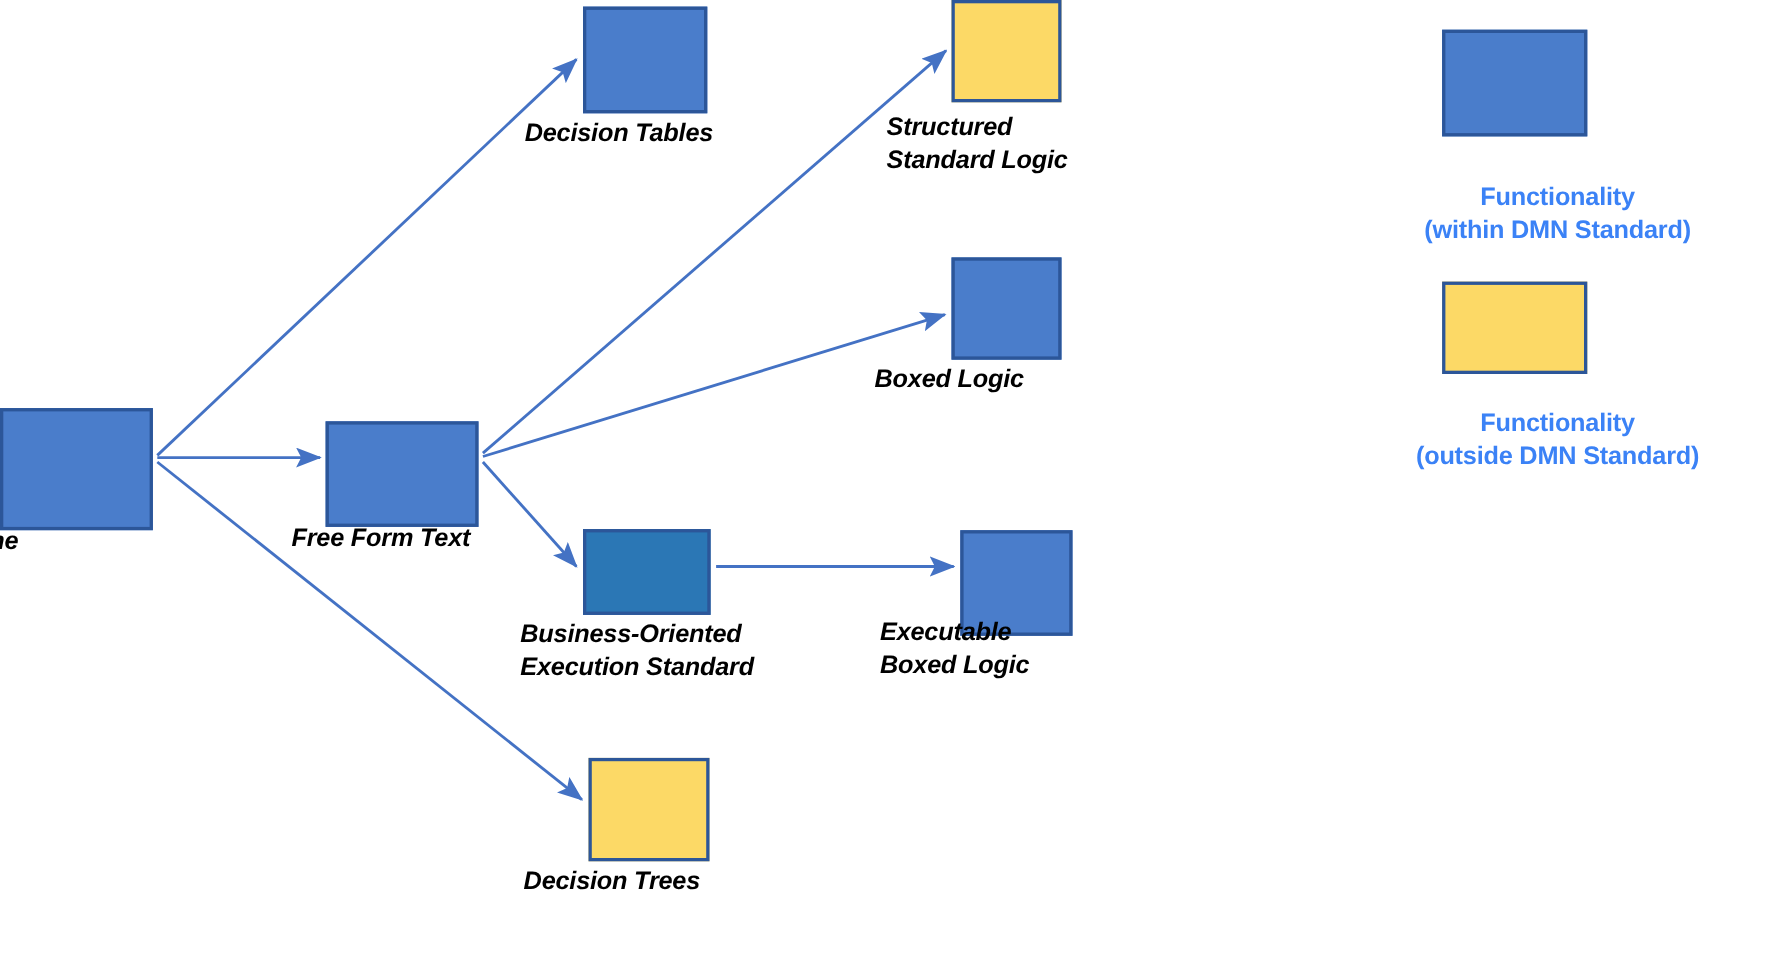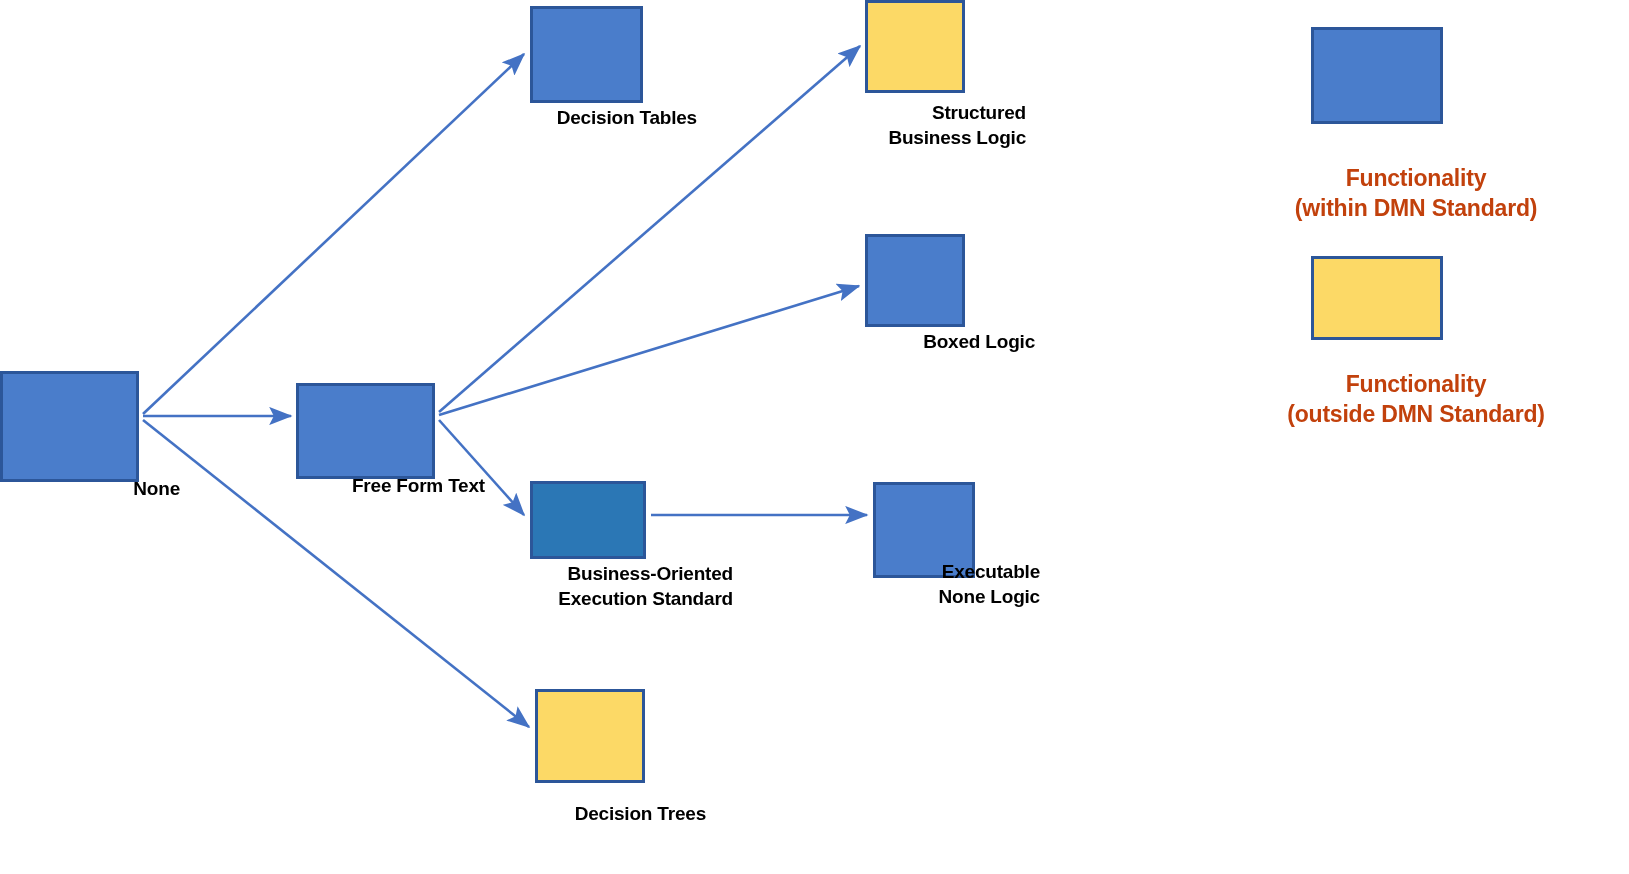--- a/index.html
+++ b/index.html
@@ -30,40 +30,41 @@
     position: absolute;
     box-sizing: border-box;
     border: 3px solid #2C5699;
   }
   .node.blue   { background: #4A7DCB; }
   .node.blue2  { background: #2B77B5; }
   .node.yellow { background: #FCD966; }
 
   .node-label {
     position: absolute;
-    text-align: right;
+    text-align: left;
     color: #000000;
     font-family: "Liberation Sans", sans-serif;
     font-weight: bold;
-    font-size: 19px;
+    font-size: 23px;
     line-height: 1.32;
     letter-spacing: -0.2px;
     white-space: pre-line;
+    font-style: italic;
   }
   .legend-swatch {
     position: absolute;
     box-sizing: border-box;
     border: 3px solid #2C5699;
   }
   .legend-swatch.blue   { background: #4A7DCB; }
   .legend-swatch.yellow { background: #FCD966; }
   .legend-label {
     position: absolute;
     text-align: center;
-    color: #c2410c;
+    color: #3b82f6;
     font-family: "Liberation Sans", sans-serif;
     font-weight: bold;
     font-size: 23px;
     line-height: 1.32;
     letter-spacing: -0.2px;
     white-space: pre-line;
   }
 </style>
 </head>
 <body>
@@ -89,31 +90,31 @@
 
   <div id="nodes-layer">
       <div class="node blue" style="left: 0px; top: 371px; width: 139px; height: 111px;"></div>
       <div class="node-label" style="left: -40px; top: 476px; width: 220px;">None</div>
       <div class="node blue" style="left: 296px; top: 383px; width: 139px; height: 96px;"></div>
       <div class="node-label" style="left: 265px; top: 473px; width: 220px;">Free Form Text</div>
       <div class="node blue" style="left: 530px; top: 6px; width: 113px; height: 97px;"></div>
       <div class="node-label" style="left: 477px; top: 105px; width: 220px;">Decision Tables</div>
       <div class="node yellow" style="left: 865px; top: 0px; width: 100px; height: 93px;"></div>
       <div class="node-label" style="left: 806px; top: 100px; width: 220px;">Structured
-Business Logic</div>
+Standard Logic</div>
       <div class="node blue" style="left: 865px; top: 234px; width: 100px; height: 93px;"></div>
       <div class="node-label" style="left: 795px; top: 329px; width: 240px;">Boxed Logic</div>
       <div class="node blue2" style="left: 530px; top: 481px; width: 116px; height: 78px;"></div>
       <div class="node-label" style="left: 473px; top: 561px; width: 260px;">Business-Oriented
 Execution Standard</div>
       <div class="node blue" style="left: 873px; top: 482px; width: 102px; height: 96px;"></div>
       <div class="node-label" style="left: 800px; top: 559px; width: 240px;">Executable
-None Logic</div>
+Boxed Logic</div>
       <div class="node yellow" style="left: 535px; top: 689px; width: 110px; height: 94px;"></div>
-      <div class="node-label" style="left: 476px; top: 785px; width: 230px; margin-top: 16px;">Decision Trees</div>
+      <div class="node-label" style="left: 476px; top: 785px; width: 230px;">Decision Trees</div>
     </div>
 
   <div id="legend-layer">
       <div class="legend-swatch blue" style="left: 1311px; top: 27px; width: 132px; height: 97px;"></div>
       <div class="legend-label" style="left: 1266px; top: 163px; width: 300px;">Functionality
 (within DMN Standard)</div>
       <div class="legend-swatch yellow" style="left: 1311px; top: 256px; width: 132px; height: 84px;"></div>
       <div class="legend-label" style="left: 1266px; top: 369px; width: 300px;">Functionality
 (outside DMN Standard)</div>
     </div>

